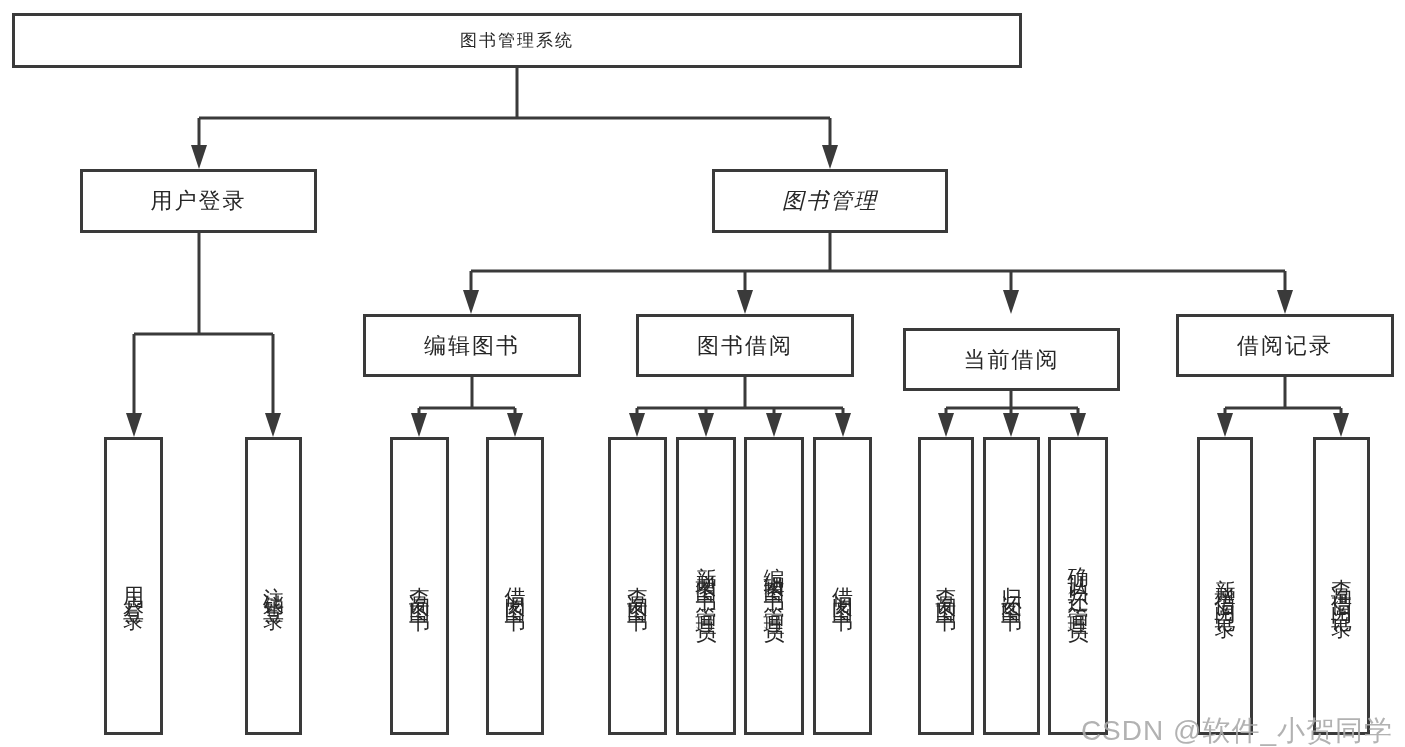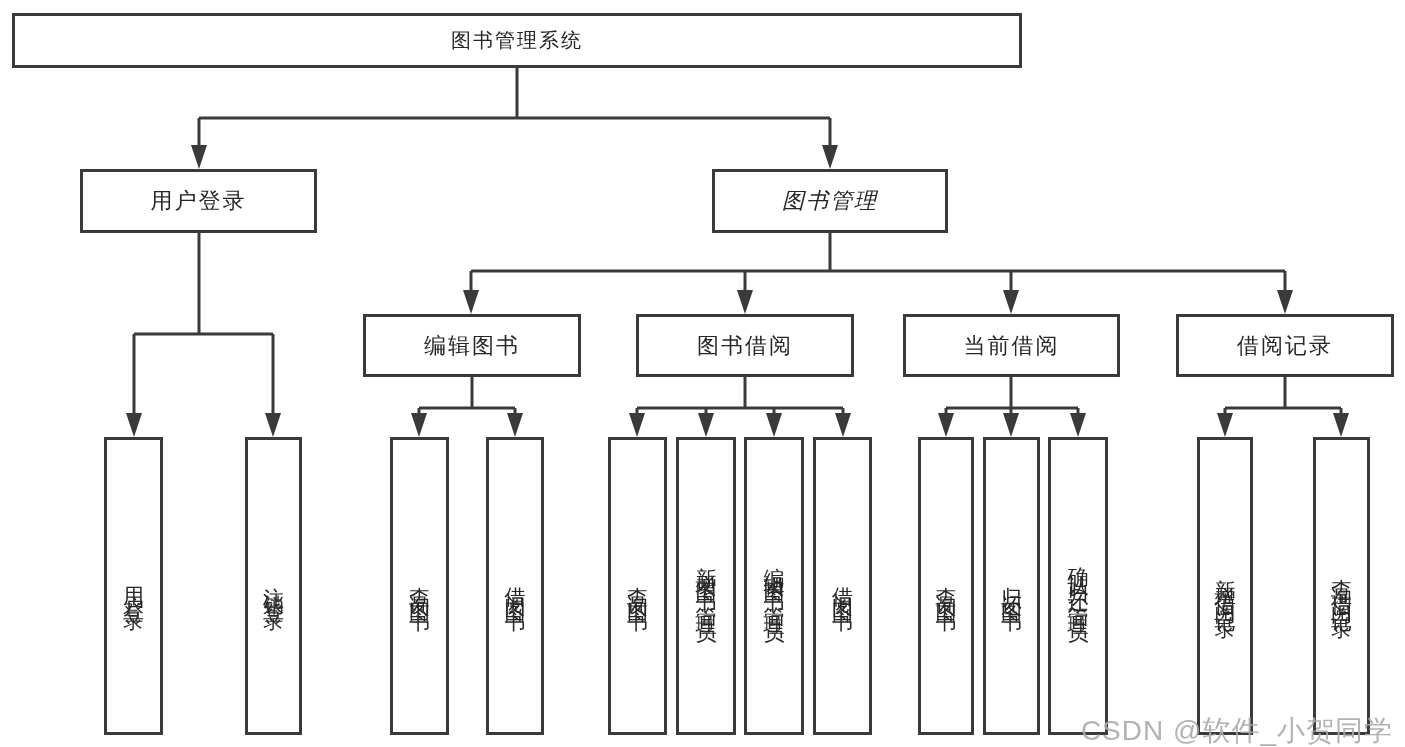--- a/index.html
+++ b/index.html
@@ -39,21 +39,21 @@
     align-items: center;
     justify-content: center;
     color: #262626;
   }
   .node .lbl {
     font-size: 22px;
     letter-spacing: 2px;
     white-space: nowrap;
   }
   .node.root .lbl {
-    font-size: 20px;
+    font-size: 17px;
   }
   .node.leaf {
     top: 437px;
     height: 298px;
   }
   .node.leaf .lbl {
     writing-mode: vertical-lr;
     font-size: 21px;
     letter-spacing: 8px;
     white-space: nowrap;
@@ -120,21 +120,21 @@
   <div class="node" style="left:712px; top:169px; width:236px; height:64px;font-style:italic;">
     <span class="lbl">图书管理</span>
   </div>
 
   <div class="node" style="left:363px; top:314px; width:218px; height:63px;">
     <span class="lbl">编辑图书</span>
   </div>
   <div class="node" style="left:636px; top:314px; width:218px; height:63px;">
     <span class="lbl">图书借阅</span>
   </div>
-  <div class="node" style="left:903px; top:314px; width:217px; height:63px;">
+  <div class="node" style="left:903px; top:328px; width:217px; height:63px;">
     <span class="lbl">当前借阅</span>
   </div>
   <div class="node" style="left:1176px; top:314px; width:218px; height:63px;">
     <span class="lbl">借阅记录</span>
   </div>
 
   <div class="node leaf" style="left:104px; width:59px;">
     <span class="lbl">用户登录</span>
   </div>
   <div class="node leaf" style="left:245px; width:57px;">

